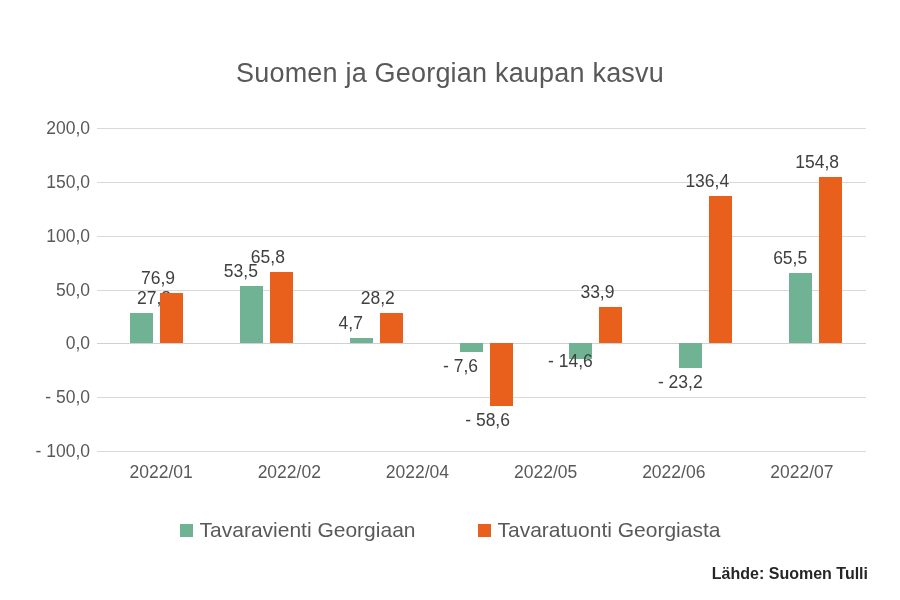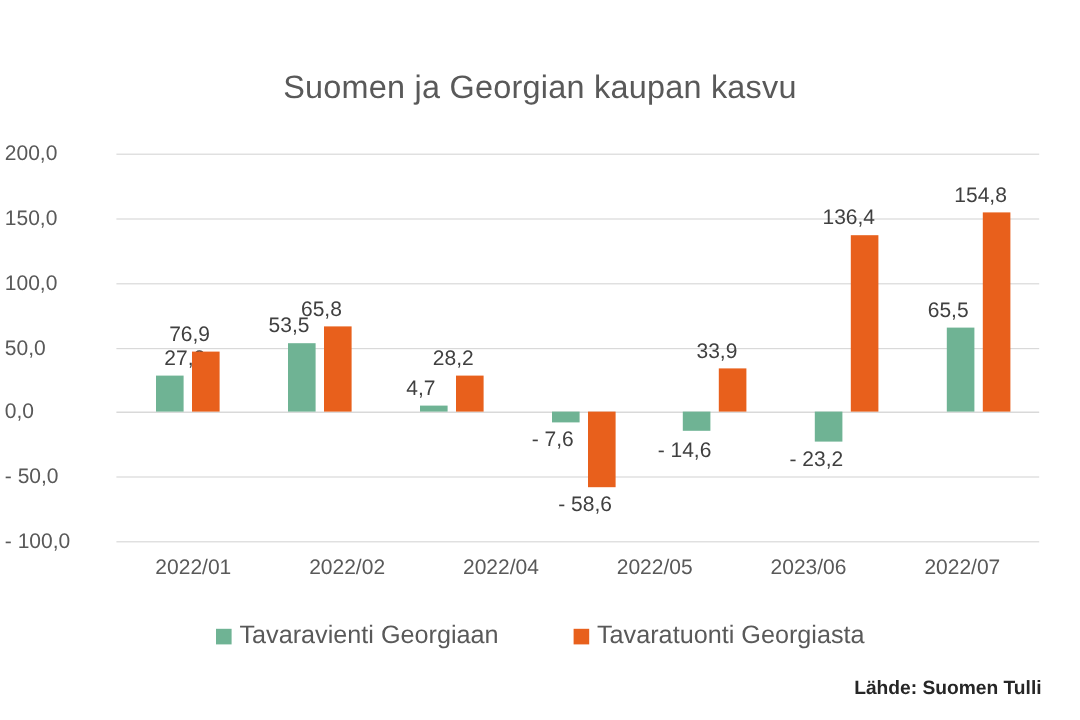--- a/index.html
+++ b/index.html
@@ -46,20 +46,21 @@
   }
   .gridline.zero-line {
     background: #d0d0d0;
   }
 
   
   .ytick {
     position: absolute;
     right: 0;
     width: 86px;
+    text-align: right;
     font-size: 17.5px;
     color: #595959;
     transform: translateY(-50%);
     white-space: pre;
   }
   .yaxis-labels {
     position: absolute;
     left: 0px;
     top: 128px;
     width: 90px;
@@ -195,21 +196,21 @@
           <div class="bar-label series-import" style="top: 159.971px;">28,2</div>
         </div>
         <div class="bar-group">
           <div class="bar series-export" style="background: rgb(111, 179, 148); top: 215.333px; height: 8.18267px;"></div>
           <div class="bar-label series-export" style="top: 227.516px;">- 7,6</div>
           <div class="bar series-import" style="background: rgb(232, 96, 28); top: 215.333px; height: 63.0927px;"></div>
           <div class="bar-label series-import" style="top: 282.426px;">- 58,6</div>
         </div>
         <div class="bar-group">
           <div class="bar series-export" style="background: rgb(111, 179, 148); top: 215.333px; height: 15.7193px;"></div>
-          <div class="bar-label series-export" style="top: 237px; text-align: center;">- 14,6</div>
+          <div class="bar-label series-export" style="top: 223px; text-align: center;">- 14,6</div>
           <div class="bar series-import" style="background: rgb(232, 96, 28); top: 178.834px; height: 36.499px;"></div>
           <div class="bar-label series-import" style="top: 153.834px;">33,9</div>
         </div>
         <div class="bar-group">
           <div class="bar series-export" style="background: rgb(111, 179, 148); top: 215.333px; height: 24.9787px;"></div>
           <div class="bar-label series-export" style="top: 244.312px;">- 23,2</div>
           <div class="bar series-import" style="background: rgb(232, 96, 28); top: 68.476px; height: 146.857px;"></div>
           <div class="bar-label series-import" style="top: 43.476px;">136,4</div>
         </div>
         <div class="bar-group">
@@ -219,21 +220,21 @@
           <div class="bar-label series-import" style="top: 23.6653px;">154,8</div>
         </div>
       </div>
   </div>
 
   <div class="xaxis-labels">
       <div class="xtick">2022/01</div>
       <div class="xtick">2022/02</div>
       <div class="xtick">2022/04</div>
       <div class="xtick">2022/05</div>
-      <div class="xtick">2023/06</div>
+      <div class="xtick">2022/06</div>
       <div class="xtick">2022/07</div>
     </div>
 
   <div class="legend">
       <div class="legend-item">
         <span class="legend-swatch" style="background: rgb(111, 179, 148);"></span>
         <span class="legend-label">Tavaravienti Georgiaan</span>
       </div>
       <div class="legend-item">
         <span class="legend-swatch" style="background: rgb(232, 96, 28);"></span>

